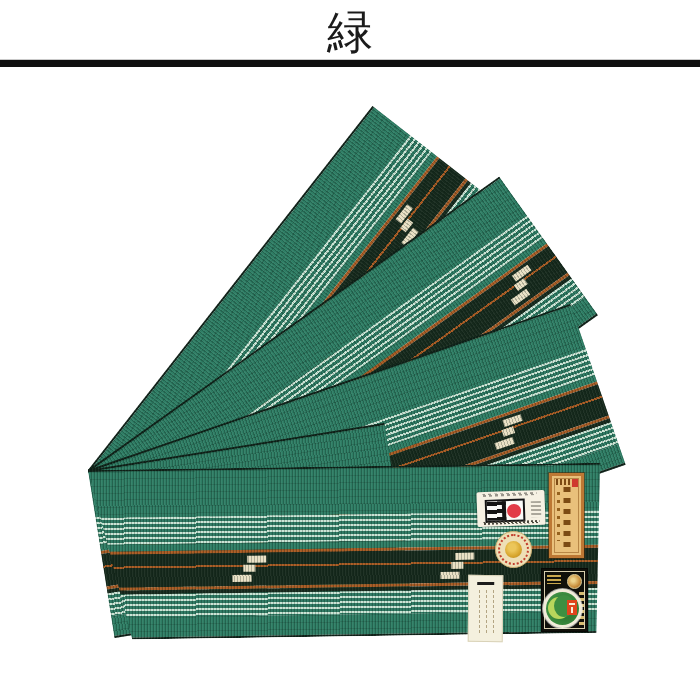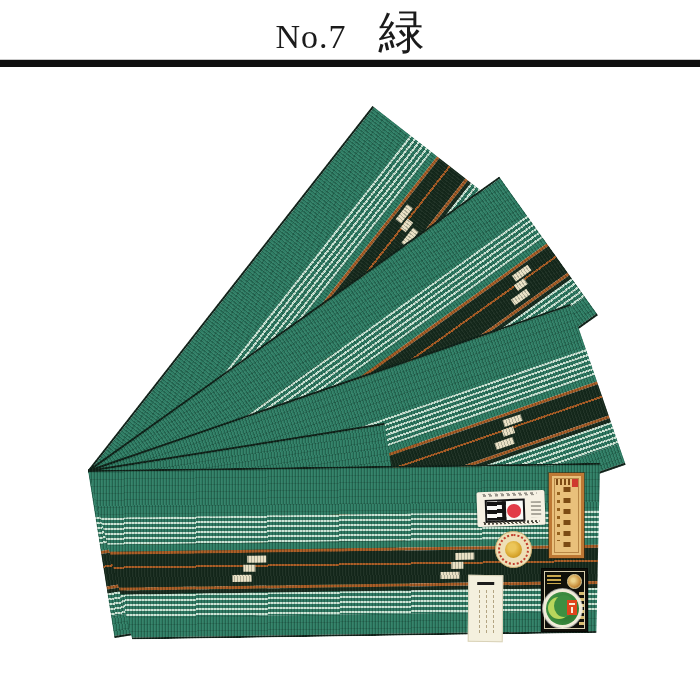--- a/index.html
+++ b/index.html
@@ -108,21 +108,20 @@
   .tag-coltext{position:absolute;left:5px;right:5px;top:14px;bottom:6px;
     background-image:
       repeating-linear-gradient(180deg, rgba(0,0,0,0) 0 3px, var(--lc-paper,#f4f0de) 3px 5px),
       repeating-linear-gradient(90deg, rgba(0,0,0,0) 0 5px, #b3a583 5px 6px, rgba(0,0,0,0) 6px 7px);}
 </style>
 </head>
 <body>
 
 <div class="header">
   <div class="title">
-    <span class="no">No.7</span>
     <span class="cname">緑</span>
   </div>
 </div>
 <div class="title-bar"></div>
 
 <div class="scene">
 
   <div class="strip" style="width:462px;transform:rotate(-52deg);z-index:1;">
     <div class="band edge"></div>
       <div class="band g1"></div>

